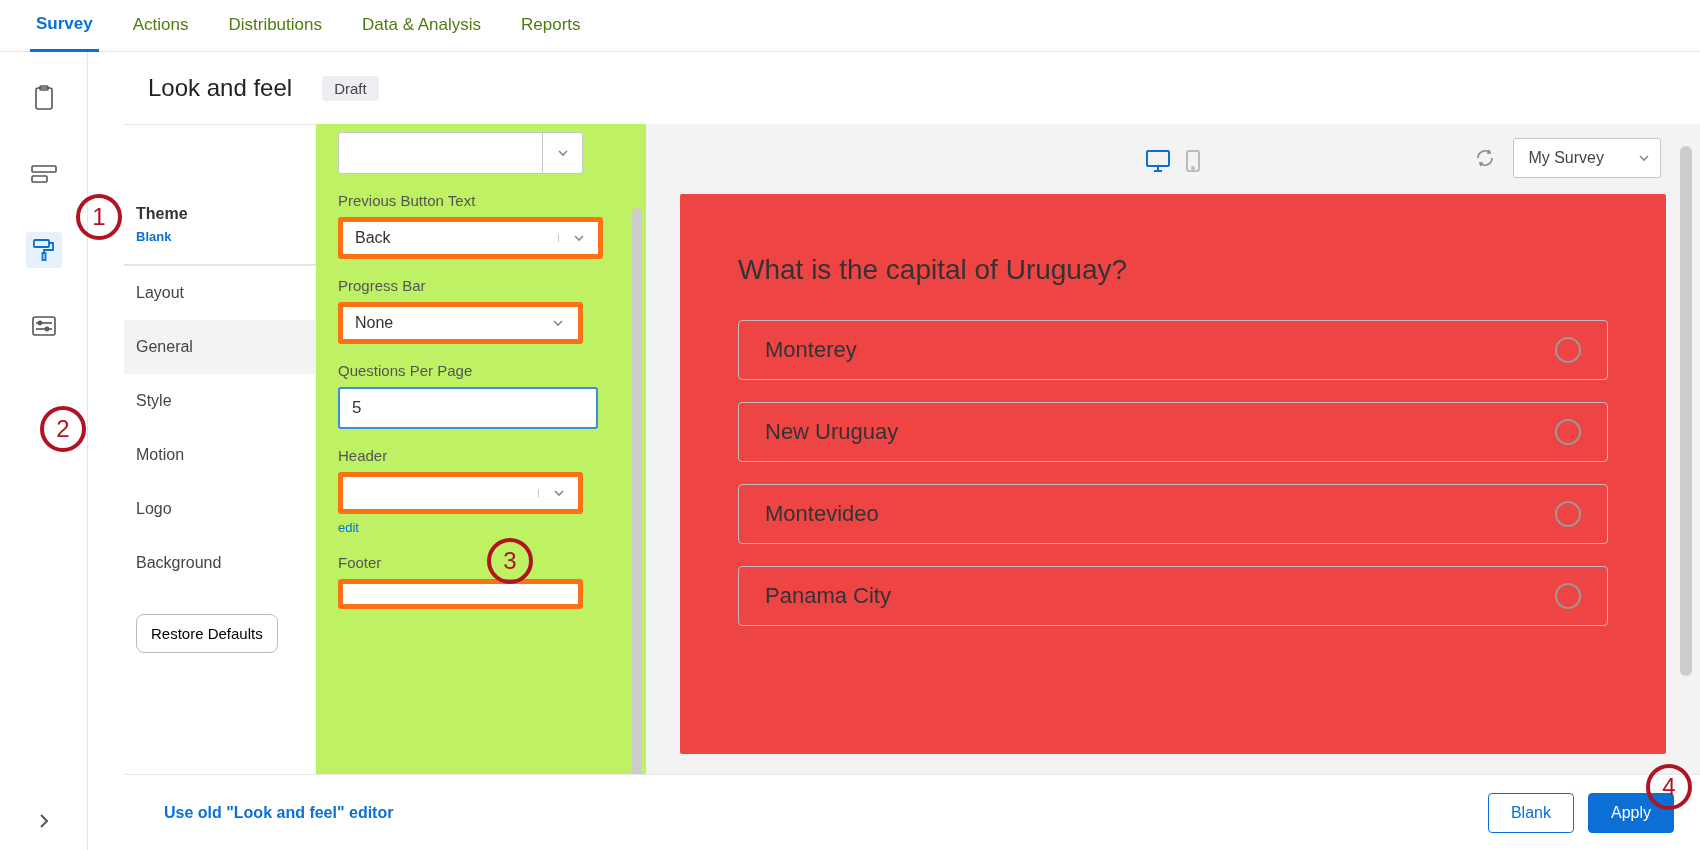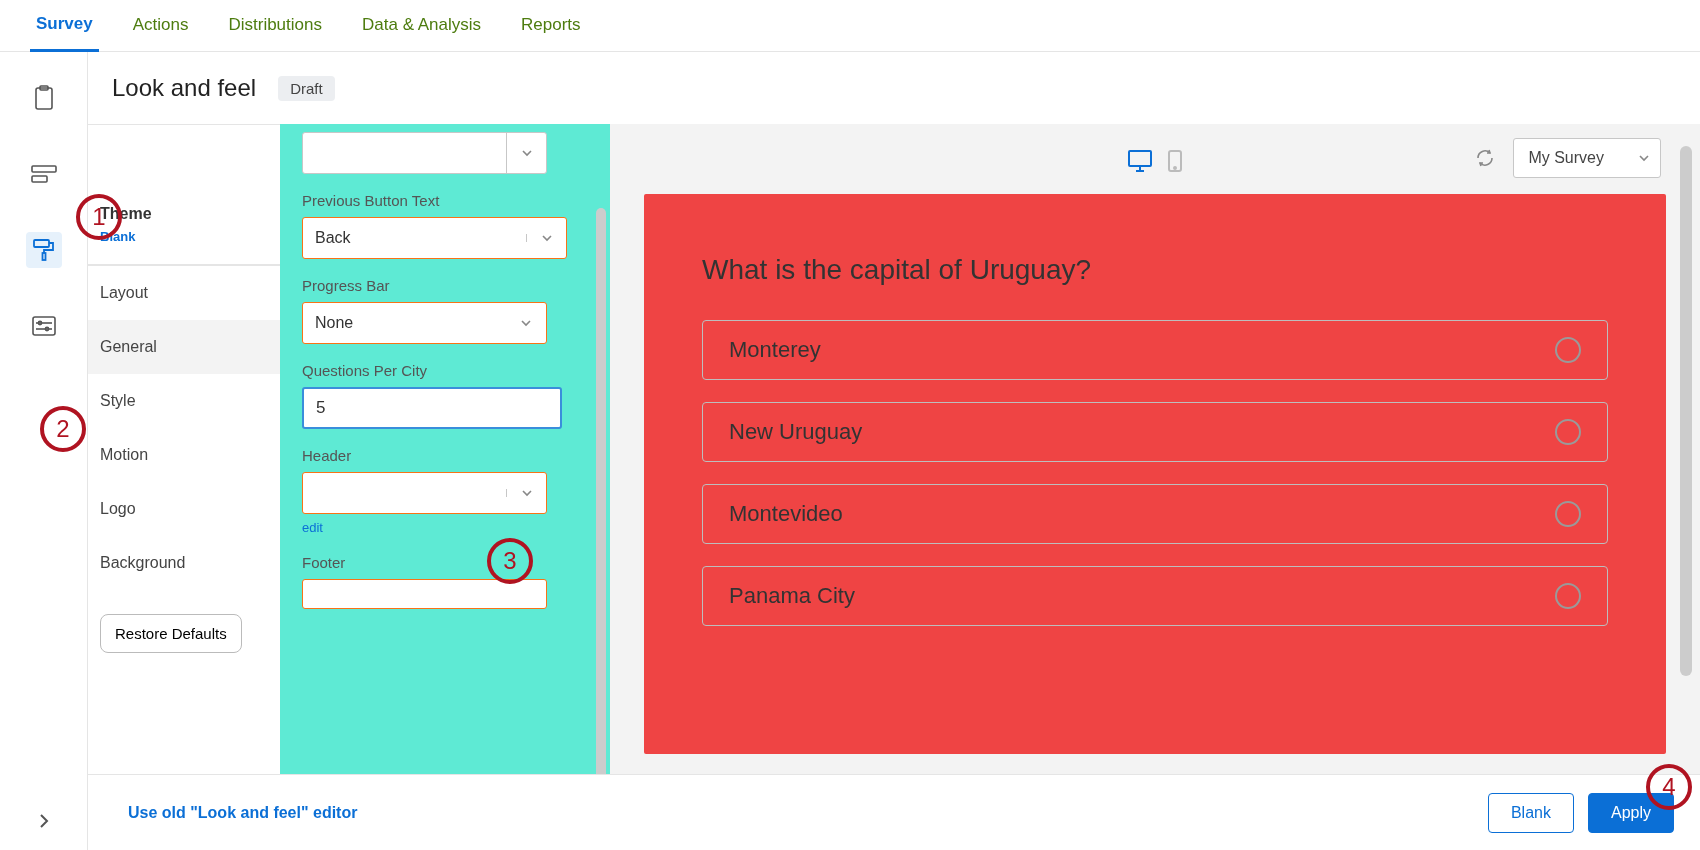--- a/index.html
+++ b/index.html
@@ -3,49 +3,49 @@
 <meta charset="utf-8">
 <style>
   * { box-sizing: border-box; margin: 0; padding: 0; font-family: -apple-system, BlinkMacSystemFont, "Segoe UI", Helvetica, Arial, sans-serif; }
   html, body { width: 1700px; height: 850px; overflow: hidden; background: #fff; }
 
   
   .top-tabs { display: flex; align-items: center; height: 52px; border-bottom: 1px solid #e5e5e5; padding: 0 30px; gap: 28px; }
   .top-tab { font-size: 17px; color: #4d7c0f; padding: 14px 6px 15px; cursor: pointer; }
   .top-tab.active { color: #0b6fd6; font-weight: 600; border-bottom: 3px solid #0b6fd6; }
 
-  .body { display: flex; height: 798px; }
+  .body { display: flex; height: 798px; gap: 36px; }
 
   
   .rail { width: 88px; border-right: 1px solid #e5e5e5; display: flex; flex-direction: column; align-items: center; padding-top: 28px; gap: 40px; position: relative; }
   .rail-icon { width: 36px; height: 36px; border-radius: 4px; display: flex; align-items: center; justify-content: center; color: #555; }
   .rail-icon.active { background: #e6f1fb; color: #0b6fd6; }
   .rail-expand { position: absolute; bottom: 20px; left: 0; right: 0; display:flex; justify-content:center; color:#555;}
 
   
   .subnav { width: 192px; border-right: 0; }
   .header-row { display:flex; align-items:center; height:72px; padding: 0 10px 0 12px; }
   .page-title-wrap { display:flex; align-items:center; gap:22px; padding-left: 12px; }
   .page-title { font-size: 24px; font-weight: 500; color:#222; }
-  .badge { background:#eceef1; padding:4px 12px; border-radius:4px; font-size:15px; color:#444;}
+  .badge { background:#eceef1; padding:4px 12px; border-radius:4px; font-size:15px; color:#444;margin-left:8px;}
 
   .theme-box { border:1px solid #e5e5e5; padding: 16px 12px 20px; position: relative;}
   .theme-label { font-weight:600; color:#333; font-size:16px;}
   .theme-name { color:#0b6fd6; font-size:13px; font-weight:600; margin-top:6px;}
 
   .nav-item { padding: 18px 12px; font-size:16px; color:#444; cursor:pointer; position:relative;}
   .nav-item.selected { background:#f3f3f3; }
   .restore { margin: 24px 12px 0; border:1px solid #bbb; background:#fff; border-radius:8px; padding:10px 14px; font-size:15px; cursor:pointer;}
 
   
-  .settings { width: 330px; background:#5eead4; padding: 8px 22px 0; position:relative; overflow:hidden;}
+  .settings { width: 330px; background:#bef264; padding: 8px 22px 0; position:relative; overflow:hidden;}
   .sscroll { position:absolute; right:4px; top:84px; width:10px; height:620px; background:#ccc; border-radius:6px;}
   .field { margin-top: 18px; margin-bottom: 6px;}
   .flabel { font-size:15px; color:#555; margin-bottom:8px;}
-  .dropdown { display:flex; height:42px; border:1px solid #f97316; background:#fff; border-radius:3px; align-items:center;}
+  .dropdown { display:flex; height:42px; border:5px solid #f97316; background:#fff; border-radius:3px; align-items:center;}
   .dropdown.disabled { background:#f7f7f7; color:#888;}
   .dd-text { flex:1; padding: 0 12px; font-size:16px; color:#333;}
   .dropdown.disabled .dd-text { color:#888;}
   .dd-caret { width:40px; border-left:1px solid #c7c7c7; display:flex;align-items:center;justify-content:center;color:#888;}
   .dd-caret.noborder { border-left:none;}
   .textinput { width:100%; height:42px; border:2px solid #3a8edb; background:#fff; border-radius:3px; padding:0 12px; font-size:17px; color:#333; outline:none;}
   .editlink { color:#0b6fd6; font-size:13px; margin-top:6px; display:inline-block;}
   .empty-top { height:42px; border:1px solid #c7c7c7; background:#fff; border-radius:3px; display:flex;}
   .empty-top .dd-caret{border-left:1px solid #c7c7c7;} 
 
@@ -183,21 +183,21 @@
             <div class="dd-caret noborder">
                 <svg width="12" height="8" viewBox="0 0 12 8" fill="none" stroke="currentColor" stroke-width="1.6">
                   <polyline points="2,2 6,6 10,2"></polyline>
                 </svg>
               </div>
           </div>
         </div>
 
 
         <div class="field" style="position:relative;">
-          <div class="flabel">Questions Per City</div>
+          <div class="flabel">Questions Per Page</div>
           <input class="textinput" style="width: 260px;" value="5">
         </div>
 
         <div class="field">
           <div class="flabel">Header</div>
           <div class="dropdown" style="width:245px;">
             <div class="dd-text"></div>
             <div class="dd-caret">
                 <svg width="12" height="8" viewBox="0 0 12 8" fill="none" stroke="currentColor" stroke-width="1.6">
                   <polyline points="2,2 6,6 10,2"></polyline>

